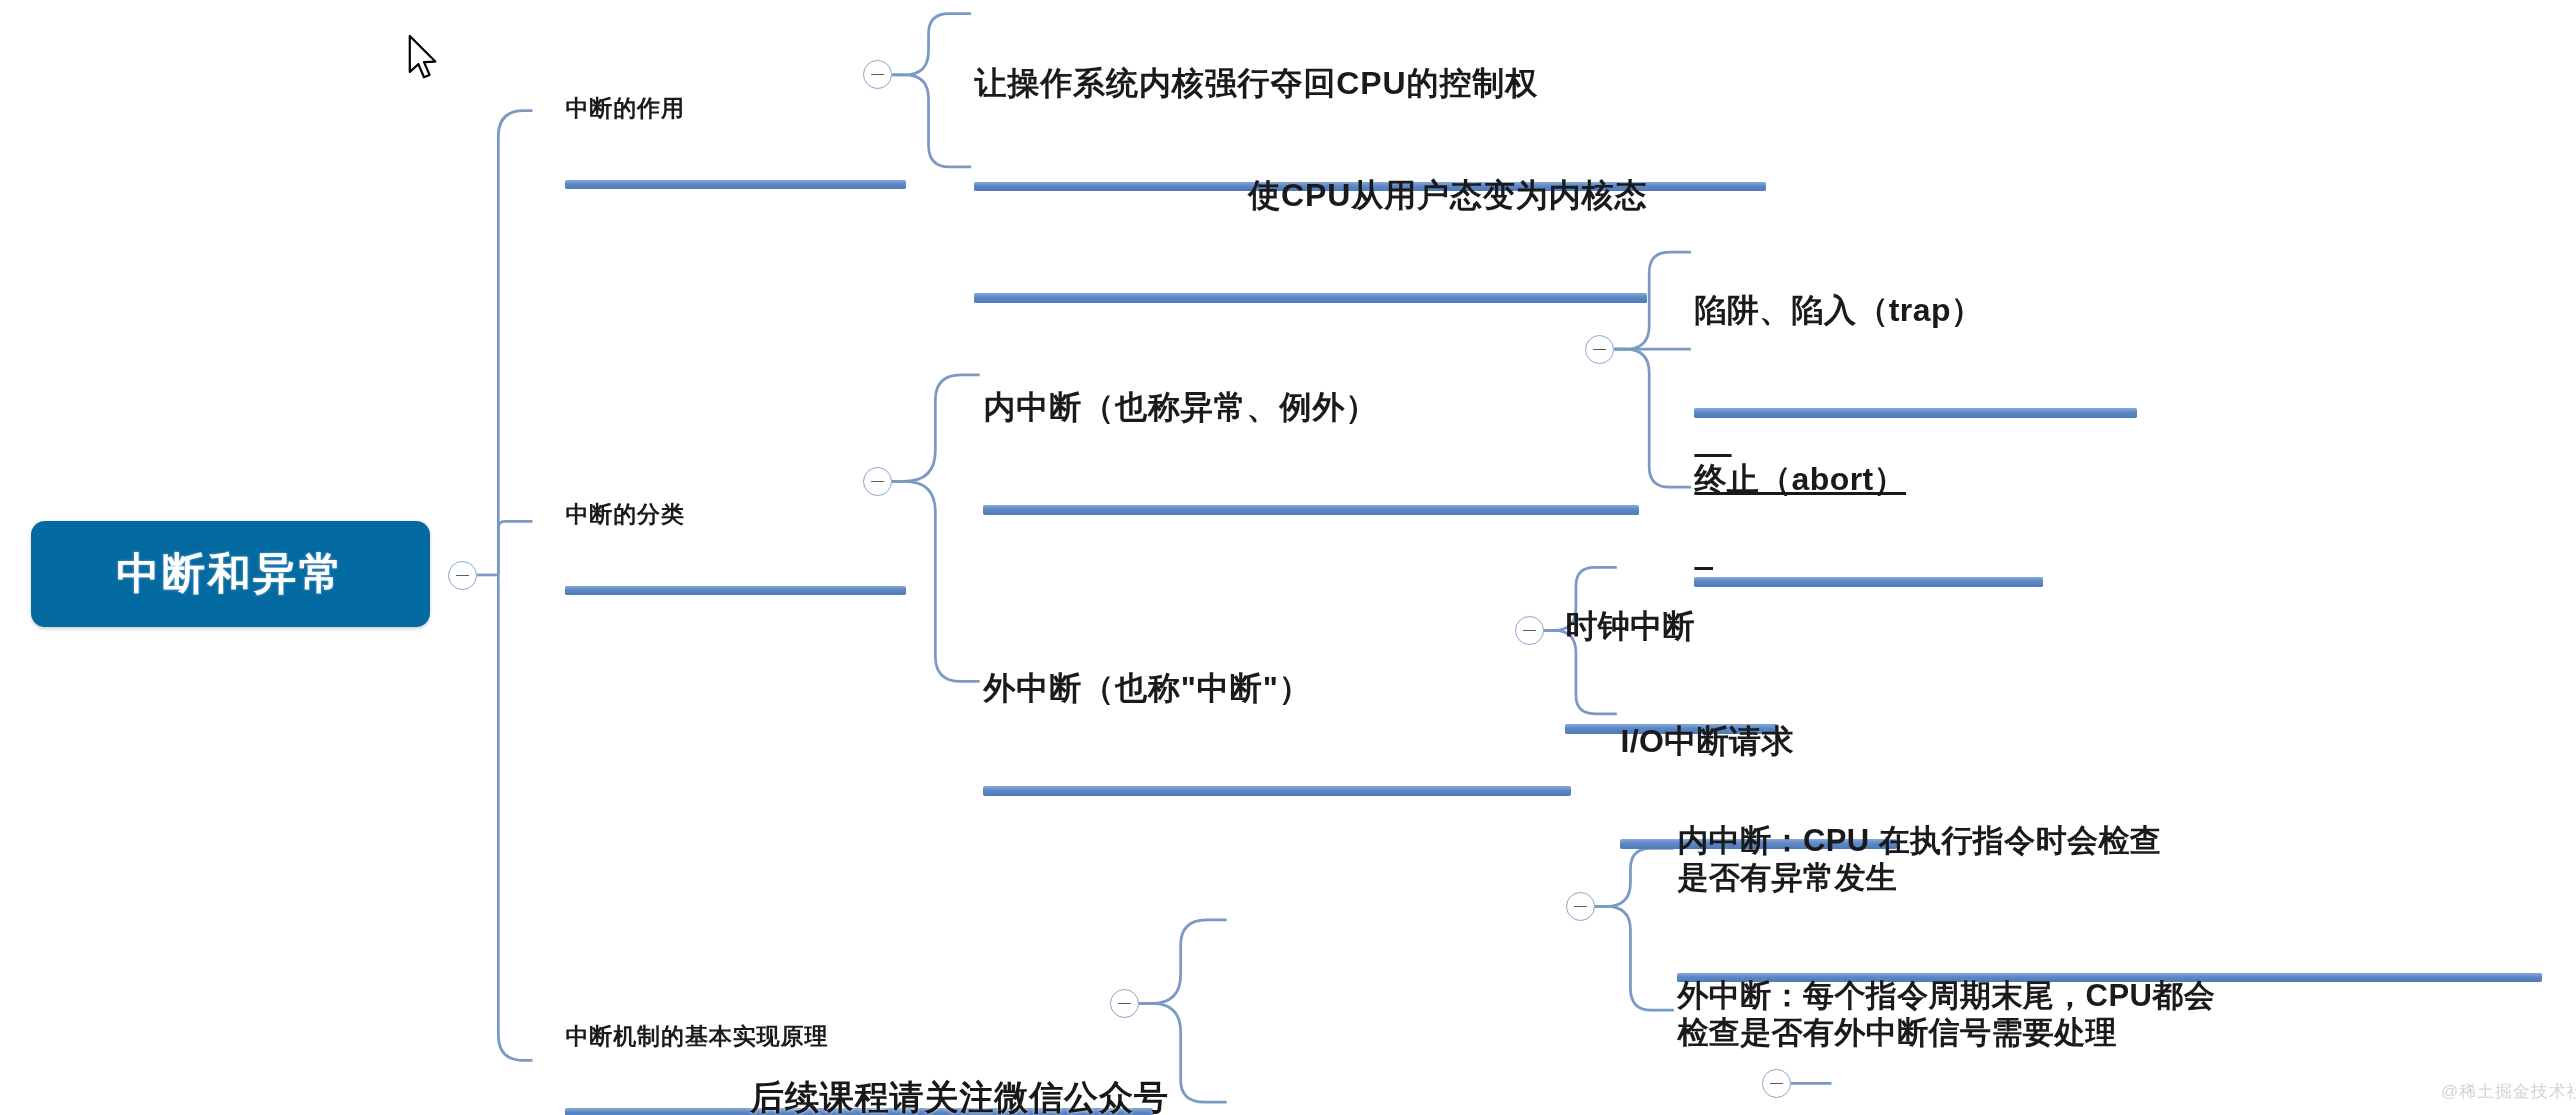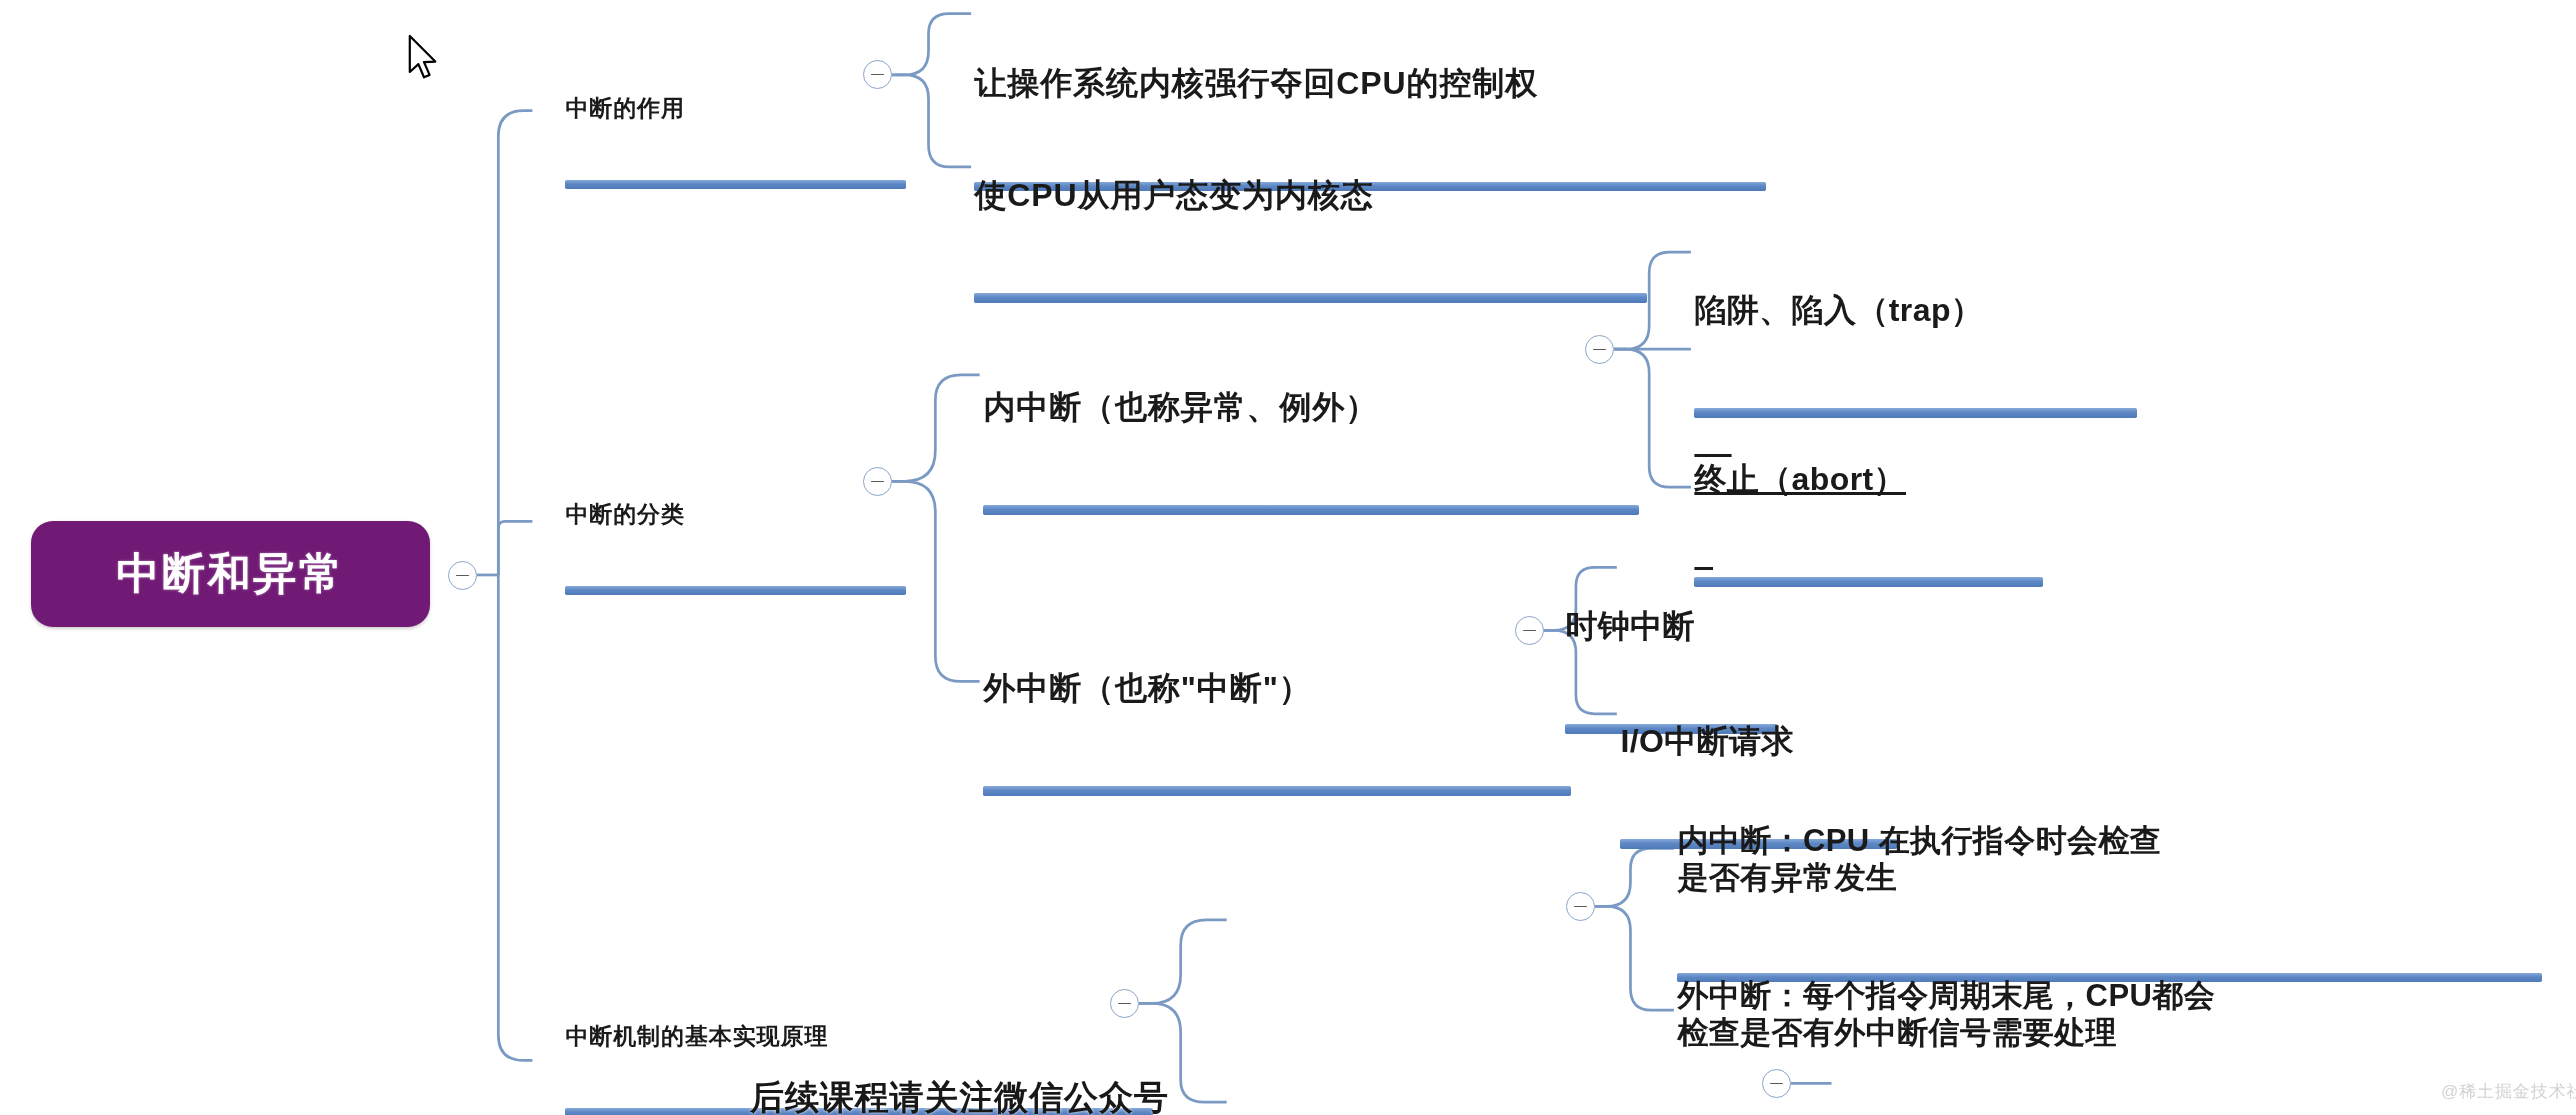--- a/index.html
+++ b/index.html
@@ -10,22 +10,22 @@
     font-family:"Liberation Sans","DejaVu Sans",sans-serif;
     overflow:hidden;
     position:relative;
   }
   #canvas{position:absolute;left:0;top:0;width:2576px;height:1115px;}
   svg.wires{position:absolute;left:0;top:0;width:2576px;height:1115px;pointer-events:none;}
 
   
   .root-node{
     position:absolute;
-    background:#701a75;
-    border-radius:22px;
+    background:#0369a1;
+    border-radius:14px;
     display:flex;align-items:center;justify-content:center;
     box-shadow:0 1.7px 3.4px rgba(0,0,0,.18);
   }
   .root-label{
     color:#ffffff;
     font-size:43px;
     font-weight:bold;
     letter-spacing:2.6px;
     text-shadow:0 0 2.6px rgba(255,255,255,.45);
     white-space:nowrap;
@@ -135,21 +135,21 @@
 
   <div class="topic lvl1 bar" style="left:562px;top:41px;width:341px;">
     <span class="txt">中断的作用</span>
   </div>
   <div class="toggle" style="left:863px;top:60px;"></div>
 
   <div class="topic lvl2 bar" style="left:971px;top:-10.2px;width:792px;">
     <span class="txt">让操作系统内核强行夺回CPU的控制权</span>
   </div>
 
-  <div class="topic lvl2 bar" style="left:971px;top:101px;width:673px;">
+  <div class="topic lvl2 bar" style="left:971px;top:101px;width:673px;text-align:right;">
     <span class="txt">使CPU从用户态变为内核态</span>
   </div>
 
   <div class="topic lvl1 bar" style="left:562px;top:447px;width:341px;">
     <span class="txt">中断的分类</span>
   </div>
   <div class="toggle" style="left:863px;top:467px;"></div>
 
   <div class="topic lvl2 bar" style="left:980px;top:313px;width:656px;">
     <span class="txt">内中断（也称异常、例外）</span>

